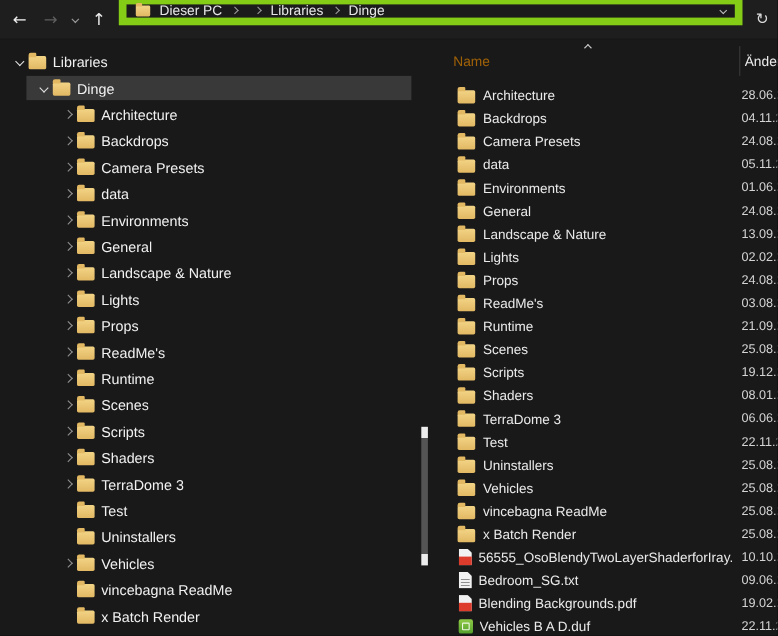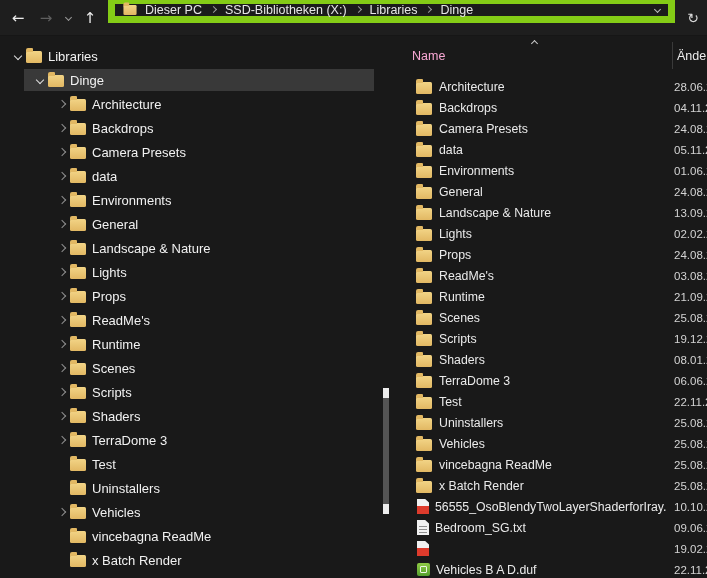--- a/index.html
+++ b/index.html
@@ -54,21 +54,21 @@
   .tree-label{position:relative;white-space:nowrap;overflow:hidden;}
   .sel-bg{position:absolute;left:24px;right:18px;top:1px;bottom:1px;background:#393939;}
   .tree-scrollbar{position:absolute;top:0;bottom:0;left:383px;width:7px;}
   .tree-scrollbar .thumb{position:absolute;left:0;width:6px;top:388px;height:126px;
       background:linear-gradient(180deg,#ededed 0,#ededed 10px,#545454 10px,#545454 116px,#ededed 116px,#ededed 126px);}
 
   
   .list-pane{position:absolute;top:36px;left:400px;right:0;bottom:0;overflow:hidden;}
   .list-header{position:relative;height:36px;}
   .sort-caret{position:absolute;left:132px;top:5px;border-color:#c9c9c9;}
-  .col-name{position:absolute;left:12px;top:13px;font-size:12.5px;color:#f9a8d4;}
+  .col-name{position:absolute;left:12px;top:13px;font-size:12.5px;color:#a16207;}
   .col-sep{position:absolute;left:272px;top:6px;bottom:3px;width:1px;background:#3a3a3a;}
   .col-mod{position:absolute;left:277px;top:13px;right:0;font-size:12.5px;color:#ececec;
            white-space:nowrap;overflow:hidden;}
   .rows{position:absolute;top:40px;left:0;right:0;bottom:0;overflow:hidden;}
   .file-row{position:relative;height:21px;display:flex;align-items:center;padding-left:16px;
             font-size:12.3px;color:#eaeaea;}
   .file-row .folder-ico{margin-right:7px;}
   .file-row .page-ico,.file-row .duf-ico{margin-right:6px;}
   .file-name{white-space:nowrap;overflow:hidden;max-width:232px;}
   .file-date{position:absolute;left:274px;right:0;white-space:nowrap;overflow:hidden;
@@ -91,21 +91,20 @@
     </button>
     <button class="nav-btn">
       <span>↑</span>
     </button>
 
     <div class="address-bar">
       <span class="folder-ico addr"></span>
       <div class="breadcrumb" id="breadcrumb">
           <span class="crumb">Dieser PC</span>
           <i class="chev right small crumb-sep"></i>
-          <span class="crumb">SSD-Bibliotheken (X:)</span>
           <i class="chev right small crumb-sep"></i>
           <span class="crumb">Libraries</span>
           <i class="chev right small crumb-sep"></i>
           <span class="crumb">Dinge</span>
         </div>
       <i class="chev down small addr-chev"></i>
     </div>
 
     <button class="nav-btn refresh-btn">
       <span>↻</span>
@@ -378,20 +377,21 @@
           <span class="file-name">56555_OsoBlendyTwoLayerShaderforIray....</span>
           <span class="file-date">10.10.2</span>
         </div>
         <div class="file-row">
           <span class="page-ico txt-ico"></span>
           <span class="file-name">Bedroom_SG.txt</span>
           <span class="file-date">09.06.2</span>
         </div>
         <div class="file-row">
           <span class="page-ico pdf-ico"></span>
+          <span class="file-name">Blending Backgrounds.pdf</span>
           <span class="file-date">19.02.2</span>
         </div>
         <div class="file-row">
           <span class="duf-ico"></span>
           <span class="file-name">Vehicles B A D.duf</span>
           <span class="file-date">22.11.2</span>
         </div>
       </div>
   </div>
 

